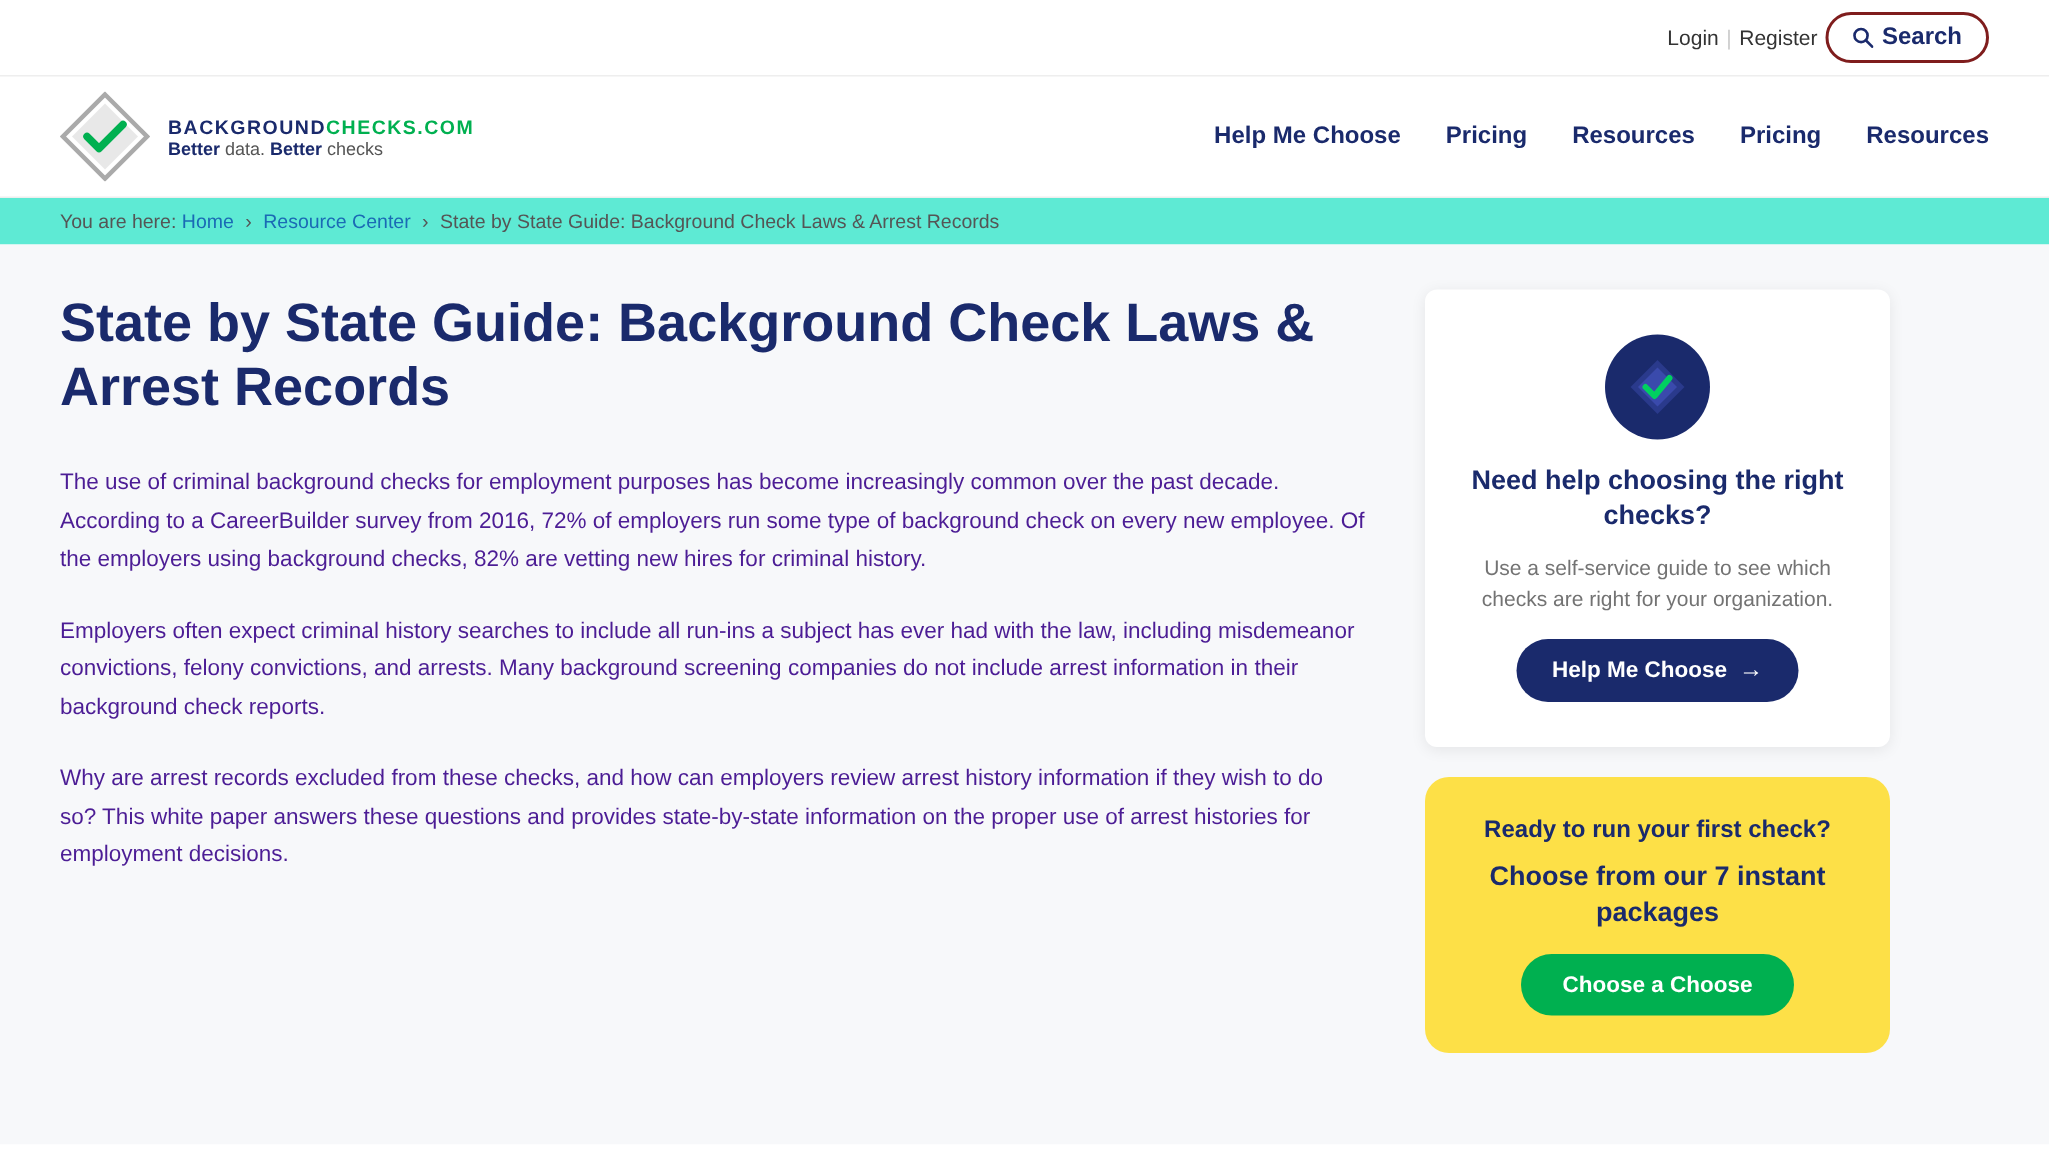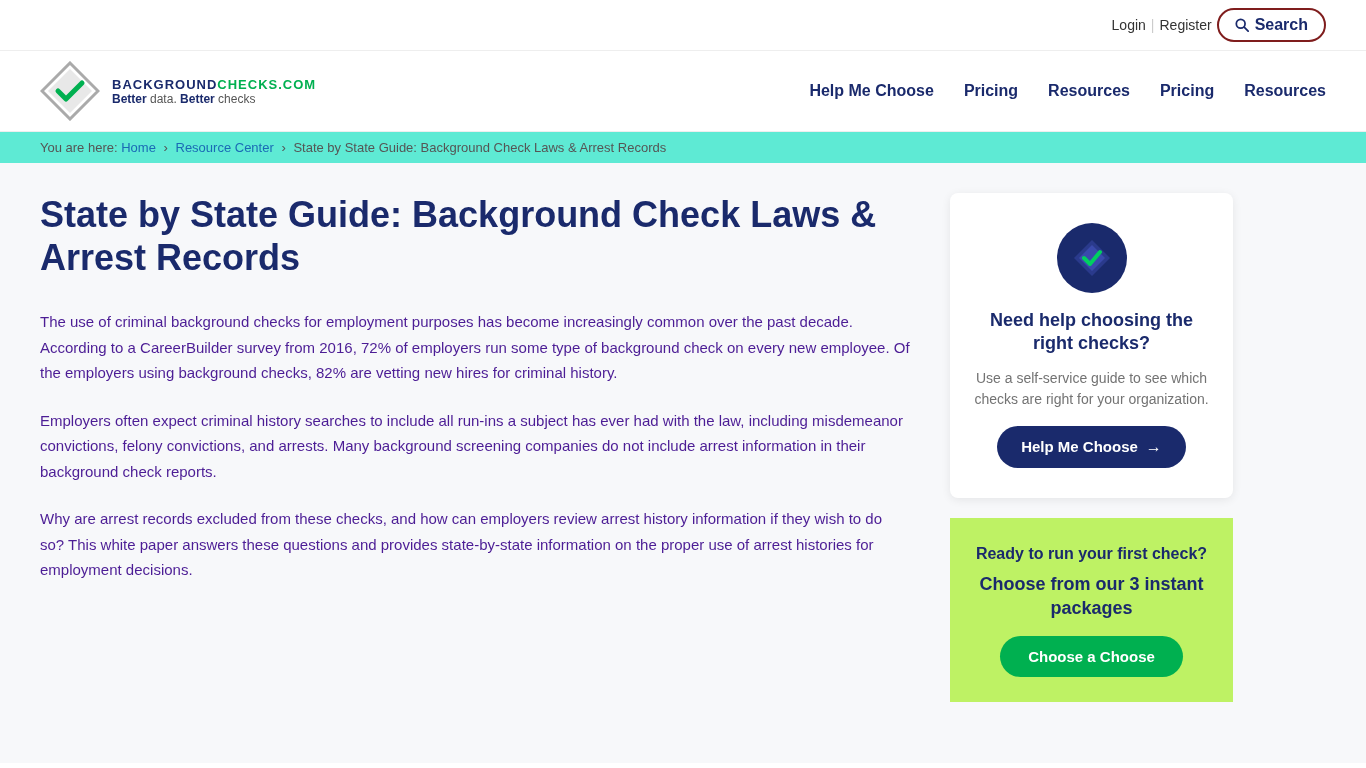--- a/index.html
+++ b/index.html
@@ -135,21 +135,21 @@
     }
     .article-body p {
       font-size: 15px;
       line-height: 1.7;
       color: #4c1d95;
       margin-bottom: 22px;
     }
 
     
     .sidebar {
-      width: 283px;
+      width: 310px;
       flex-shrink: 0;
       display: flex;
       flex-direction: column;
       gap: 20px;
     }
 
     
     .sidebar-card {
       background: #fff;
       border-radius: 8px;
@@ -193,22 +193,22 @@
       display: inline-flex;
       align-items: center;
       gap: 8px;
     }
     .help-me-btn .arrow-icon {
       font-size: 16px;
     }
 
     
     .sidebar-card-2 {
-      background: #bef264;
-      border-radius: 0;
+      background: #fde047;
+      border-radius: 16px;
       padding: 25px 4px;
       text-align: center;
     }
     .sidebar-card-2-title {
       font-size: 16px;
       font-weight: 600;
       color: #1a2a6c;
       margin-bottom: 8px;
       line-height: 1.4;
     }
@@ -306,20 +306,20 @@
       <div class="sidebar-card-title">Need help choosing the right checks?</div>
       <div class="sidebar-card-desc">Use a self-service guide to see which checks are right for your organization.</div>
       <button class="help-me-btn">
         <span>Help Me Choose</span>
         <span class="arrow-icon">→</span>
       </button>
     </div>
 
     <div class="sidebar-card-2">
       <div class="sidebar-card-2-title">Ready to run your first check?</div>
-      <div class="sidebar-card-2-subtitle">Choose from our 3 instant packages</div>
+      <div class="sidebar-card-2-subtitle">Choose from our 7 instant packages</div>
       <button class="choose-btn">
         <span>Choose a Choose</span>
       </button>
     </div>
 
   </aside>
 </div>
 
 </body></html>

